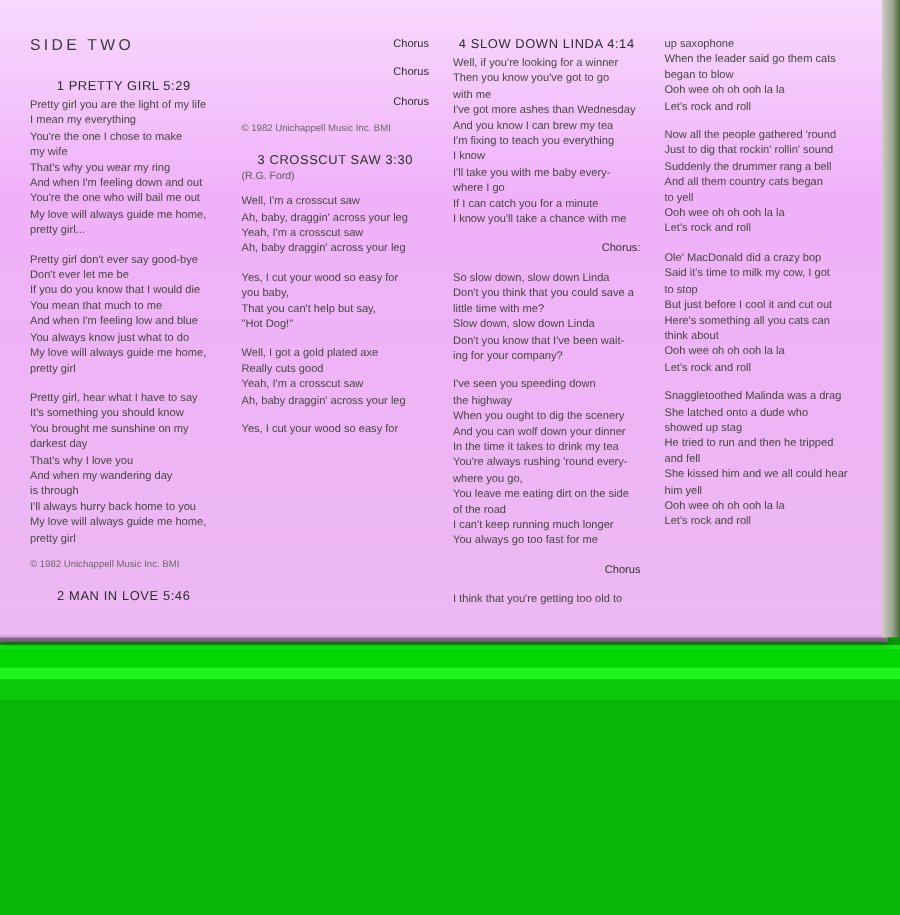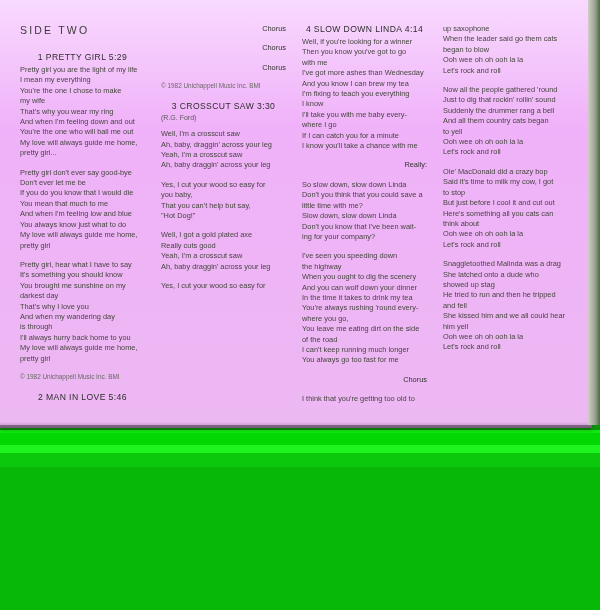--- a/index.html
+++ b/index.html
@@ -195,21 +195,21 @@
 Then you know you've got to go
 with me
 I've got more ashes than Wednesday
 And you know I can brew my tea
 I'm fixing to teach you everything
 I know
 I'll take you with me baby every-
 where I go
 If I can catch you for a minute
 I know you'll take a chance with me</div>
-          <div class="lyric heading">Really:</div>
+          <div class="lyric heading">Chorus:</div>
           <div class="lyric">So slow down, slow down Linda
 Don't you think that you could save a
 little time with me?
 Slow down, slow down Linda
 Don't you know that I've been wait-
 ing for your company?</div>
           <div class="lyric">I've seen you speeding down
 the highway
 When you ought to dig the scenery
 And you can wolf down your dinner

